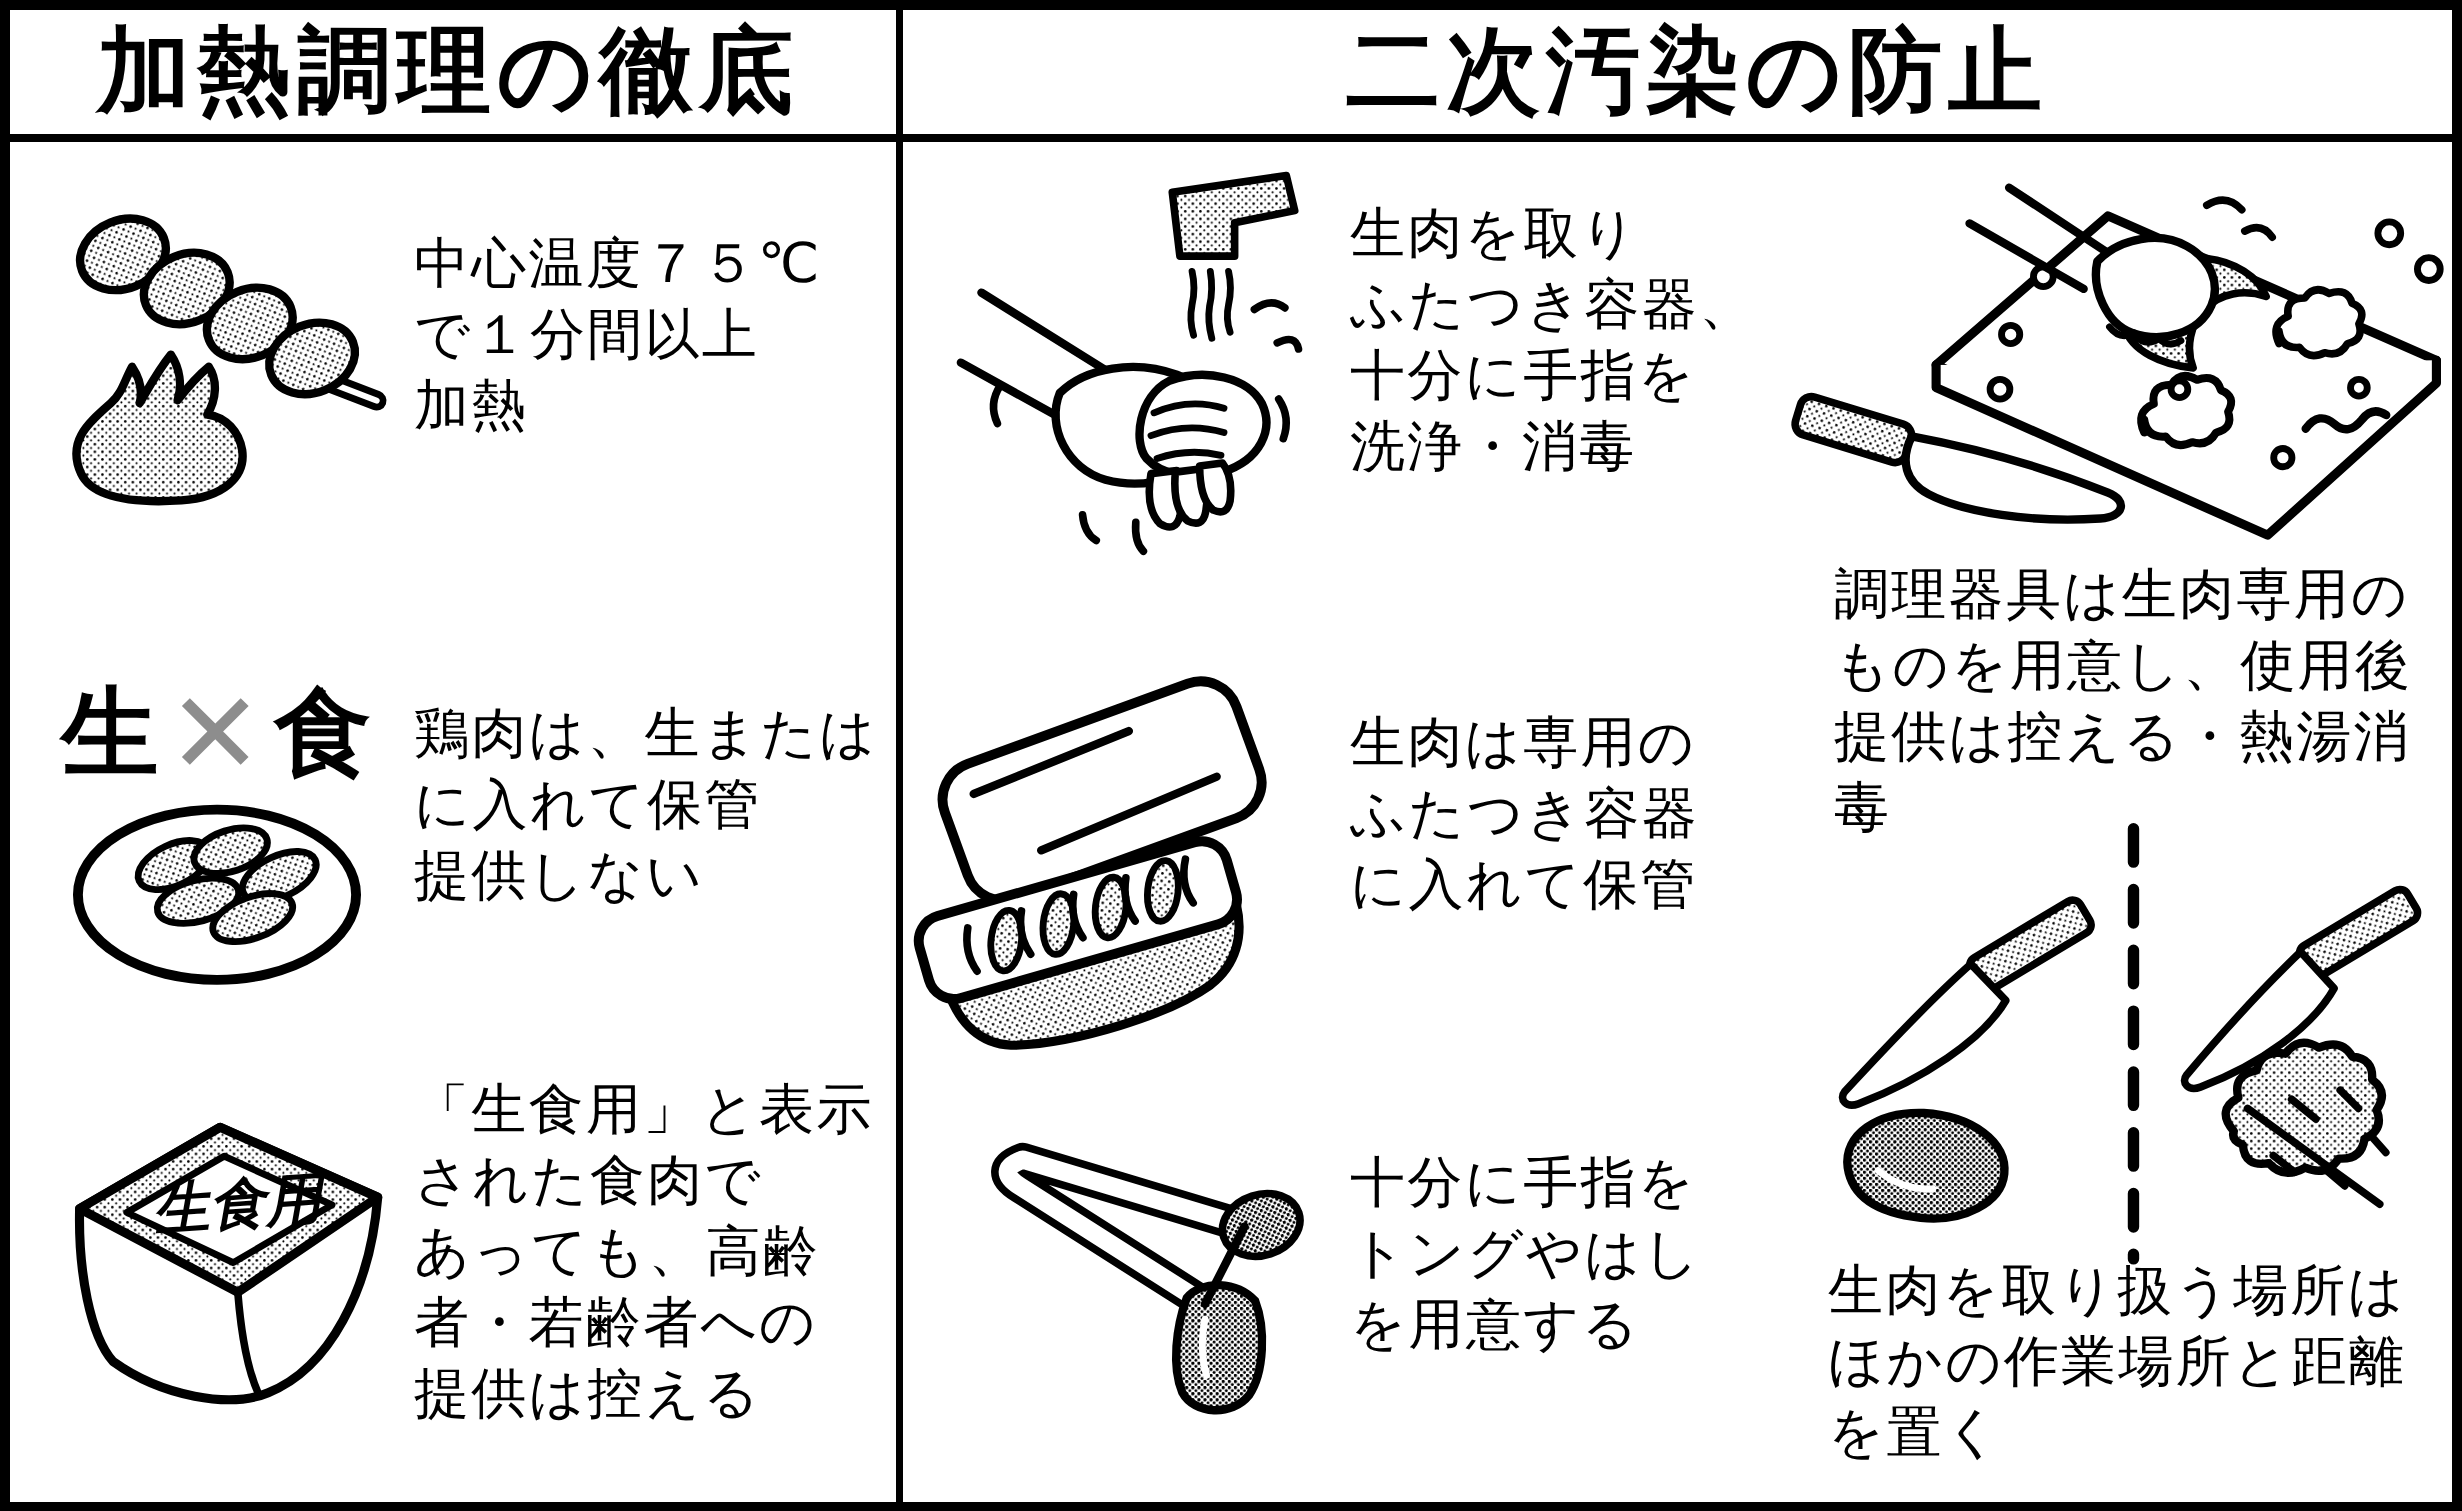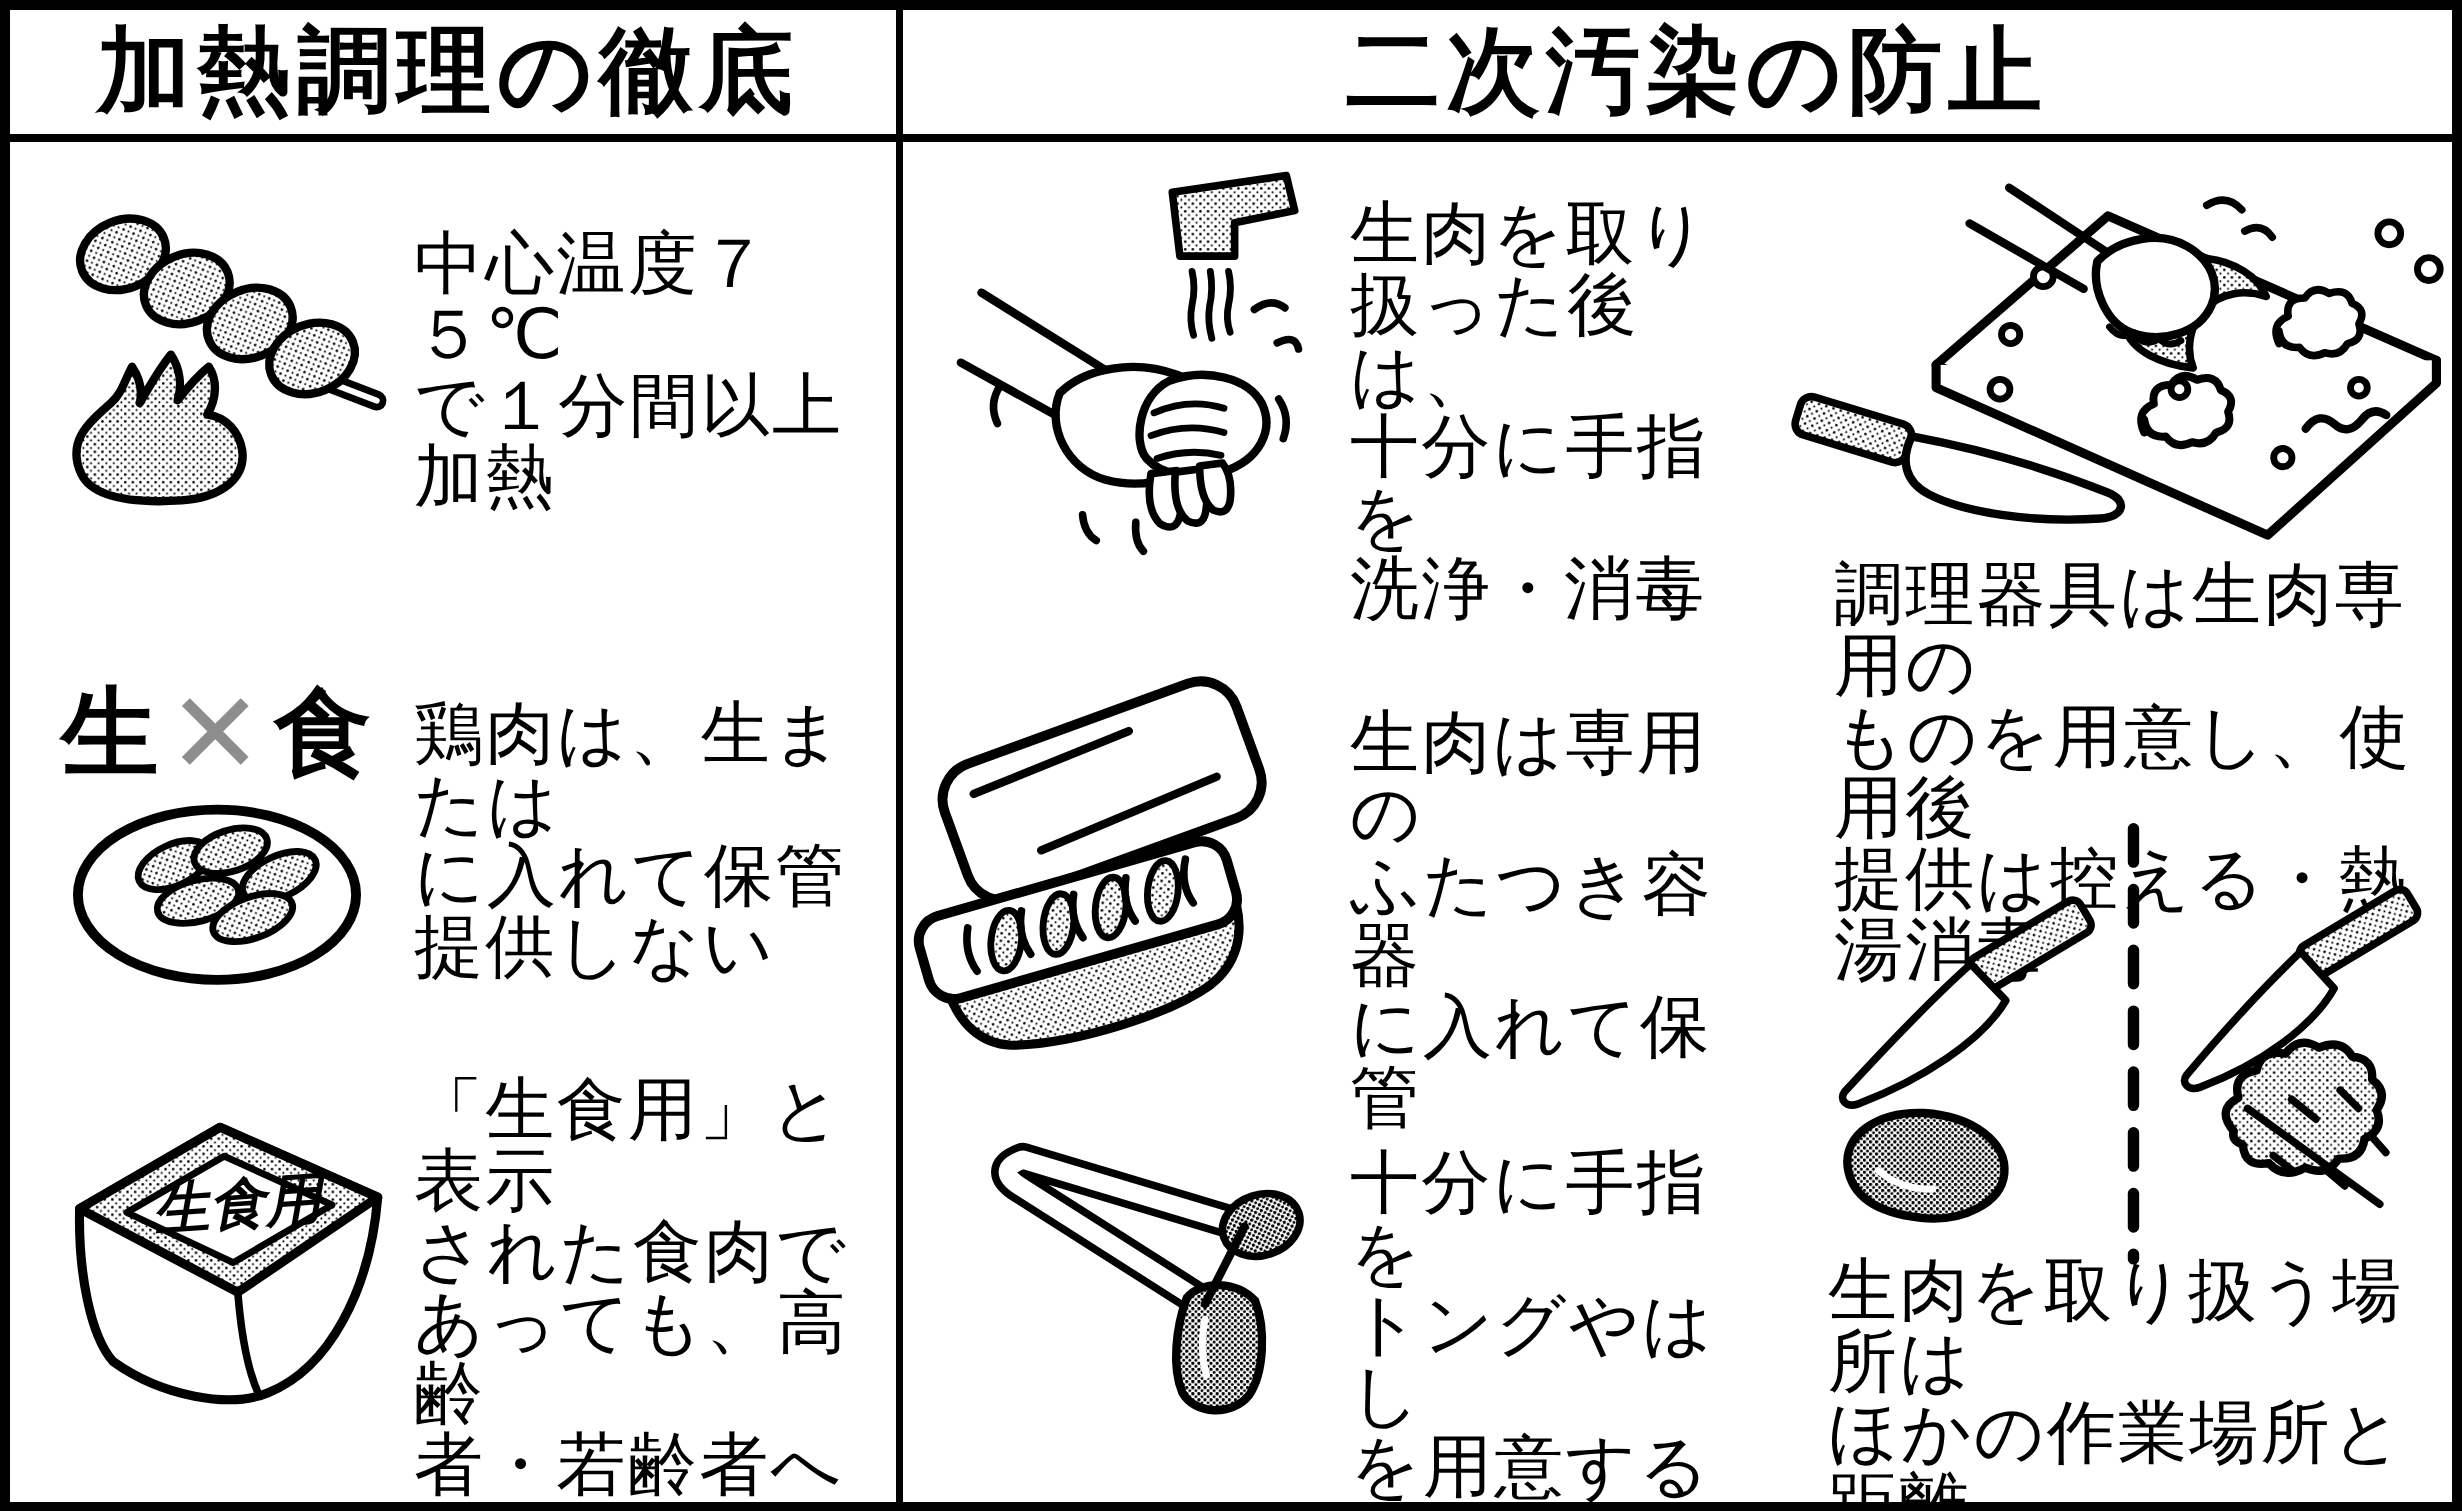--- a/index.html
+++ b/index.html
@@ -15,21 +15,21 @@
   .hdiv{position:absolute;left:0;right:0;top:134px;height:7.6px;background:#000;z-index:10;}
   .header-title{
     position:absolute;top:9px;height:125px;
     display:flex;align-items:center;justify-content:center;
     font-size:94px;font-weight:700;letter-spacing:6px;white-space:nowrap;
   }
   .left-title{left:0;width:896px;text-align:right;}
   .right-title{left:932px;right:0;}
   .body-text{
     position:absolute;
-    font-size:69px;line-height:71px;letter-spacing:2.3px;
+    font-size:55px;line-height:71px;letter-spacing:2.3px;
     font-weight:500;white-space:pre-line;
   }
   .icon{position:absolute;}
   svg{display:block;overflow:visible;}
   .k{stroke:#000;stroke-linejoin:round;stroke-linecap:round;}
 </style>
 </head>
 <body>
 
 <div class="poster">
@@ -140,21 +140,21 @@
         <path d="M276,378 q42,-14 84,-4"></path>
       </g>
 
       <g class="k" stroke-width="10" fill="#fff">
         <path d="M268,398 q-8,46 12,66 q20,12 26,-10 q8,-36 -4,-60 Z"></path>
         <path d="M300,396 q-4,48 16,64 q20,10 24,-12 q6,-36 -8,-56 Z"></path>
         <path d="M332,388 q0,44 18,58 q18,8 22,-12 q4,-32 -10,-50 Z"></path>
       </g>
     </svg>
     <div class="body-text" style="left:1350px;top:198px;width:411px">生肉を取り
-扱った後は、
+ふたつき容器、
 十分に手指を
 洗浄・消毒</div>
 
     <svg class="icon" style="left:909px;top:635px" width="384" height="426" viewBox="0 0 505 560">
       <g transform="rotate(-20 250 200)">
         <rect x="48" y="112" width="408" height="188" rx="50" fill="#fff" class="k" stroke-width="13"></rect>
         <path d="M92,152 L312,144" class="k" stroke-width="11" fill="none"></path>
         <path d="M150,252 L400,240" class="k" stroke-width="11" fill="none"></path>
       </g>
       <g transform="rotate(-16 240 430)">

